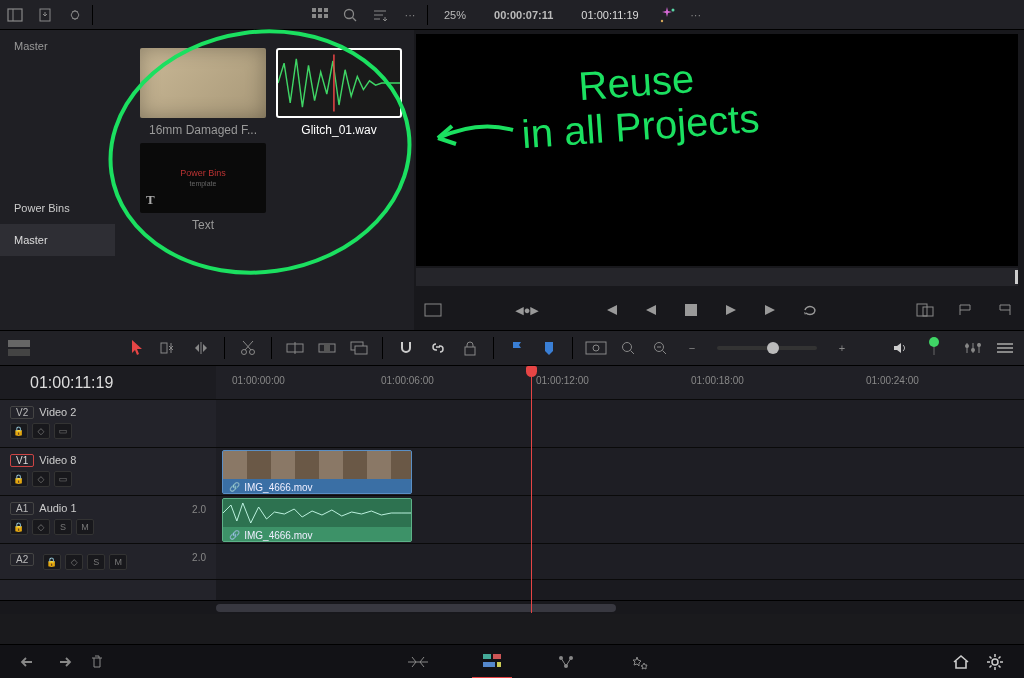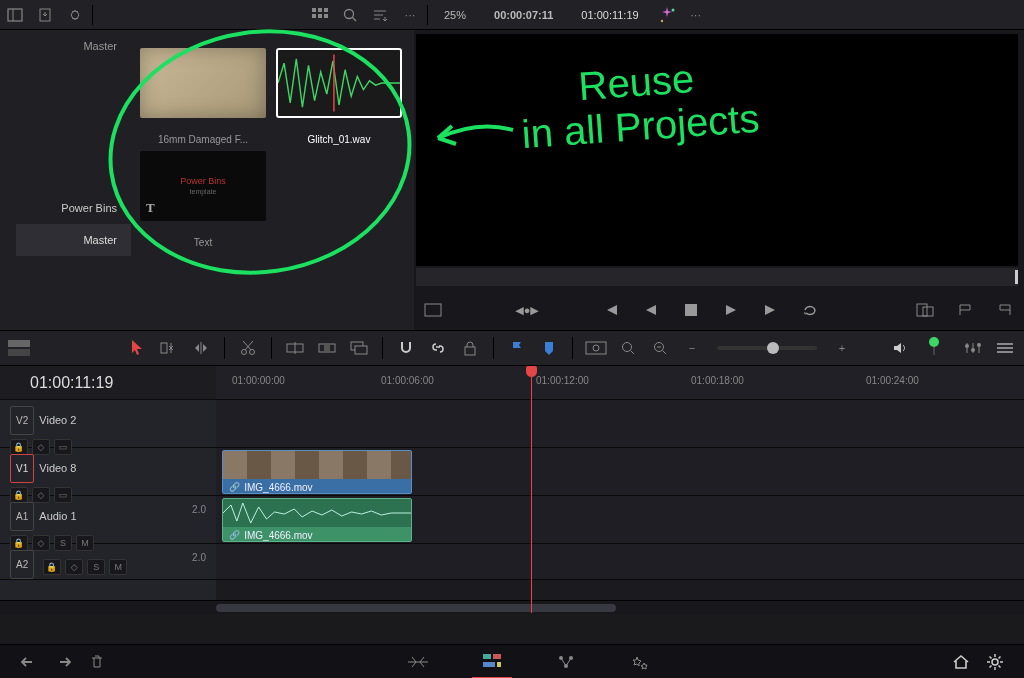--- a/index.html
+++ b/index.html
@@ -12,34 +12,34 @@
   .tb-spacer { flex: 0 0 210px; }
   .tb-zoom { padding: 0 14px; color: #bbb; }
   .tb-timecode { padding: 0 14px; color: #bbb; font-weight: bold; }
   .tb-title-wrap { flex: 1; text-align: center; color: #ddd; }
   .tb-timecode-right { padding: 0 14px; color: #ddd; }
   .sparkle { width: 28px; height: 28px; display:flex; align-items:center; justify-content:center; }
 
   
   .middle { height: 300px; display: flex; }
   .media-pane { width: 414px; background: #1f1f24; position: relative; }
-  .sidebar { position: absolute; left: 16px; top: 0; width: 115px; text-align: right; }
+  .sidebar { position: absolute; left: 0; top: 0; width: 115px; }
   .sidebar-item { padding: 10px 14px; color: #999; cursor: pointer; }
   .sidebar-item.section { margin-top: 130px; color: #ccc; }
   .sidebar-item.active { background: #2e2e34; color: #ddd; }
   
   .clip-grid { position: absolute; left: 140px; top: 18px; display: grid; grid-template-columns: 130px 130px; gap: 6px 6px; }
   .clip { width: 126px; text-align:center; cursor:pointer; }
   .thumb { width: 126px; height: 70px; background: #111; border-radius: 2px; position: relative; overflow: hidden; display:flex; align-items:center; justify-content:center; }
   .thumb.film { background: linear-gradient(135deg, #c9b896, #a89878); box-shadow: inset 0 0 20px rgba(0,0,0,.3); }
   .thumb.black { background: #0a0a0a; }
   .thumb.audio { background: #1a1a1a; border: 2px solid #fff; border-radius: 3px; }
   .thumb.text { background: #0a0a0a; }
   .wave-svg { width: 100%; height: 100%; }
-  .clip-label { color: #999; font-size: 10px; margin-top: 16px; white-space: nowrap; overflow: hidden; text-overflow: ellipsis; }
+  .clip-label { color: #999; font-size: 12px; margin-top: 5px; white-space: nowrap; overflow: hidden; text-overflow: ellipsis; }
   .clip.selected .clip-label { color: #fff; }
   .t-icon { position:absolute; left: 6px; bottom: 5px; color:#aaa; font-weight:bold; font-size:13px; font-family: serif; }
   .text-preview { color:#b33; font-size:9px; text-align:center; }
 
   .viewer-pane { flex: 1; background: #18181c; display: flex; flex-direction: column; }
   .viewer { flex: 1; background: #000; margin: 4px 6px 2px 2px; position: relative; }
   .scrubber { height: 18px; margin: 0 6px 4px 2px; background: #25252a; position: relative; }
   .scrubber::after { content:''; position:absolute; right:0; top:2px; width:3px; height:14px; background:#ccc; }
   .transport { height: 40px; display: flex; align-items: center; justify-content: center; gap: 14px; }
   .transport .ticon { width: 26px; height:26px; display:flex; align-items:center; justify-content:center; color:#999; cursor:pointer; }
@@ -61,21 +61,21 @@
   .tl-ruler { flex:1; position:relative; background:#202026; }
   .ruler-tick { position:absolute; top:9px; font-size:10px; color:#888; }
   .playhead { position:absolute; top:0; bottom:-214px; width:1px; background:#e64545; z-index:10; }
   .playhead::before { content:''; position:absolute; top:0; left:-5px; width:11px; height:11px; background:#e64545; border-radius: 2px 2px 50% 50%; }
 
   .tracks { flex:1; display:flex; }
   .track-headers { width:216px; background:#23232a; }
   .track-head { border-bottom:1px solid #0a0a0a; padding: 6px 10px 4px; position:relative; }
   .track-head.video { height:48px; }
   .track-head.audio { height:48px; }
-  .tk-id { display:inline-block; padding:8px 5px; border:1px solid #444; border-radius:2px; font-size:10px; color:#bbb; }
+  .tk-id { display:inline-block; padding:0 5px; border:1px solid #444; border-radius:2px; font-size:10px; color:#bbb; }
   .tk-id.sel { border-color:#c44; color:#ddd; }
   .tk-name { color:#ccc; margin-left:2px; }
   .tk-ctrls { margin-top:4px; display:flex; gap:4px; align-items:center; }
   .tk-ctrl { width:18px; height:16px; background:#18181c; border:1px solid #333; border-radius:2px; display:flex; align-items:center; justify-content:center; font-size:9px; color:#777; cursor:pointer; }
   .tk-level { position:absolute; right:10px; top:8px; color:#888; font-size:10px; }
 
   .track-lanes { flex:1; position:relative; background:#1a1a1f; }
   .lane { position:absolute; left:0; right:0; border-bottom:1px solid #0a0a0a; }
   .lane.v2 { top:0; height:48px; background:#1e1e24; }
   .lane.v1 { top:48px; height:48px; background:#1e1e24; }

